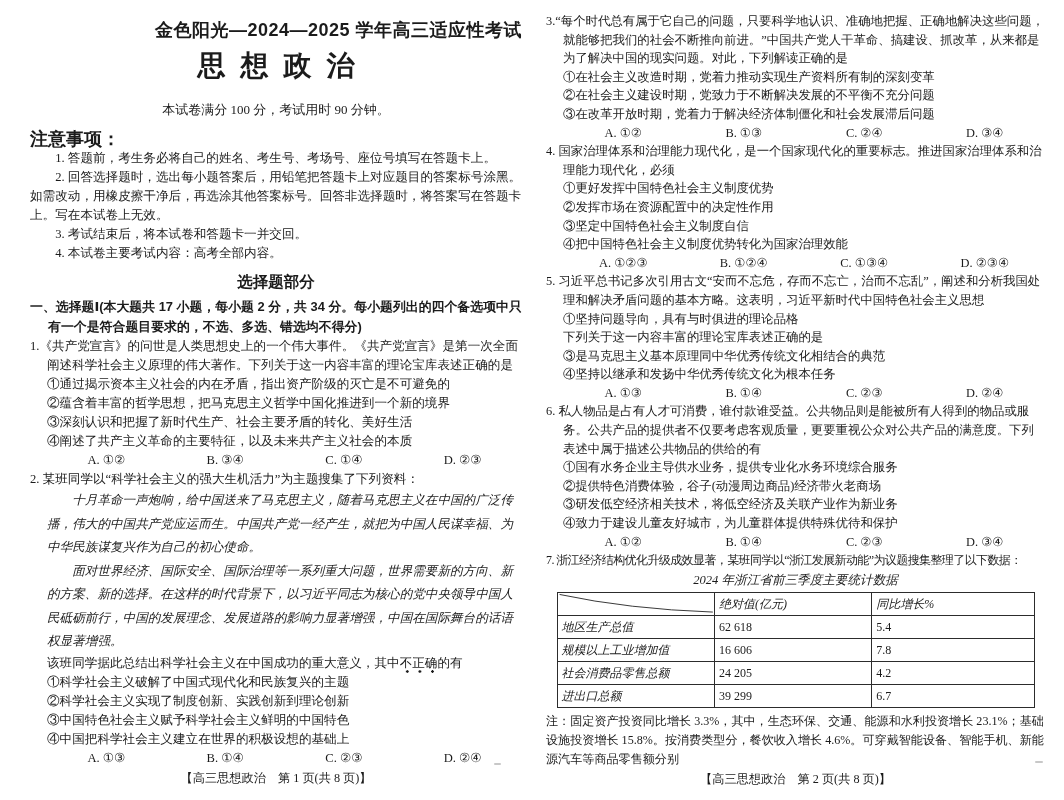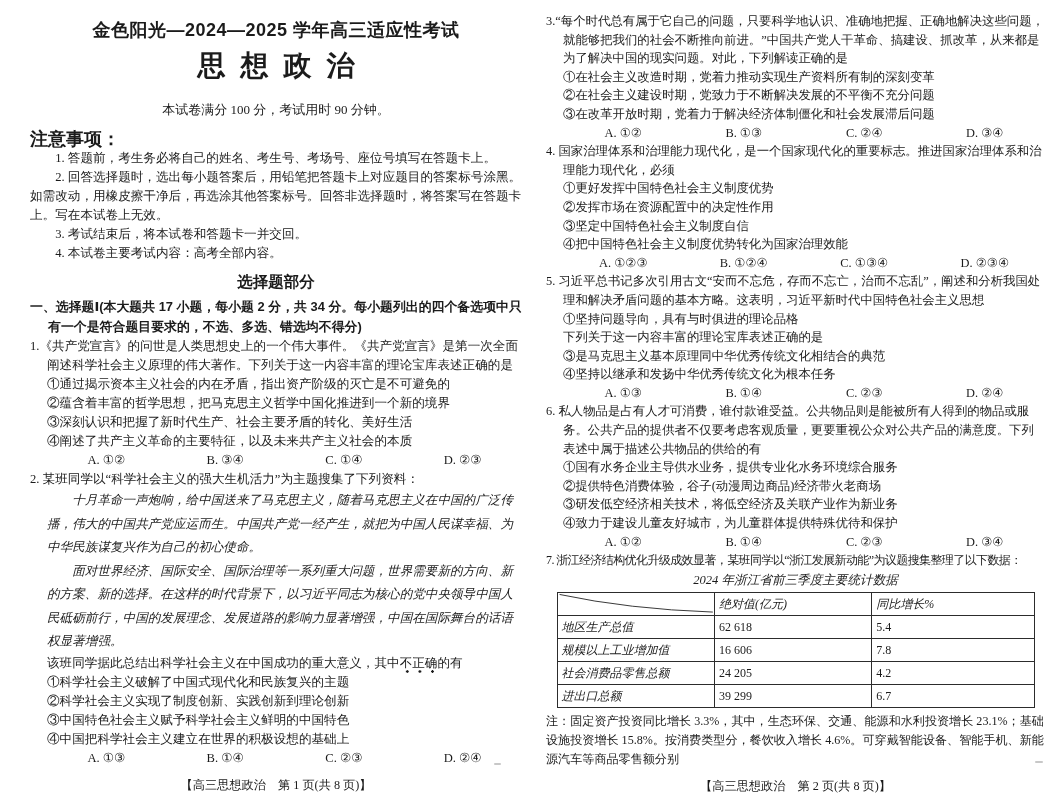--- a/index.html
+++ b/index.html
@@ -11,21 +11,21 @@
     overflow:hidden;
   }
   p { margin:0; }
   .page { position:absolute; }
   .page-left  { left:30px;  top:18px; width:492px; }
   .page-right { left:546px; top:12px; width:499px; font-size:12.4px; line-height:18.6px; }
 
   .exam-title {
     font-family:"Liberation Sans","DejaVu Sans",sans-serif;
     font-weight:bold; font-size:18px; line-height:24px;
-    text-align:center; letter-spacing:0.5px;
+    text-align:right; letter-spacing:0.5px;
   }
   .exam-subject {
     font-family:"Liberation Sans","DejaVu Sans",sans-serif;
     font-weight:bold; font-size:28px; line-height:38px;
     text-align:center; letter-spacing:15px; text-indent:15px;
     margin-top:5px;
   }
   .subtitle { text-align:center; margin-top:15px; font-size:13px; }
   .notice-head {
     font-family:"Liberation Sans","DejaVu Sans",sans-serif;
@@ -45,21 +45,21 @@
   .q .stem { text-indent:-17px; }
   .stem.tight { font-size:12px; letter-spacing:-0.6px; }
   .choices { display:grid; grid-template-columns:1fr 1fr 1fr 1fr; }
   .choices span { text-align:center; }
   .material { font-style:italic; text-indent:2em; line-height:23.5px; }
   .emph {
     background-image:radial-gradient(circle, #1b1b1b 1.1px, transparent 1.5px);
     background-size:12.6px 5px; background-repeat:repeat-x;
     background-position:1px 100%; padding-bottom:4px;
   }
-  .footer { text-align:center; margin-top:8px; font-size:12.2px; }
+  .footer { text-align:center; margin-top:1px; font-size:12.2px; }
 
   .table-title { text-align:center; font-style:italic; font-size:12.6px; line-height:19px; margin-top:1px; }
   table.stats {
     border-collapse:collapse; width:478px; margin:2px auto 0;
     font-size:12px; text-align:left; table-layout:fixed;
   }
   table.stats td, table.stats th { border:1.2px solid #2c2c2c; padding:0 4px; }
   table.stats th { height:20px; font-weight:normal; font-style:italic; }
   table.stats td { height:22px; }
   table.stats .lbl { font-style:italic;margin-left:40px; }

